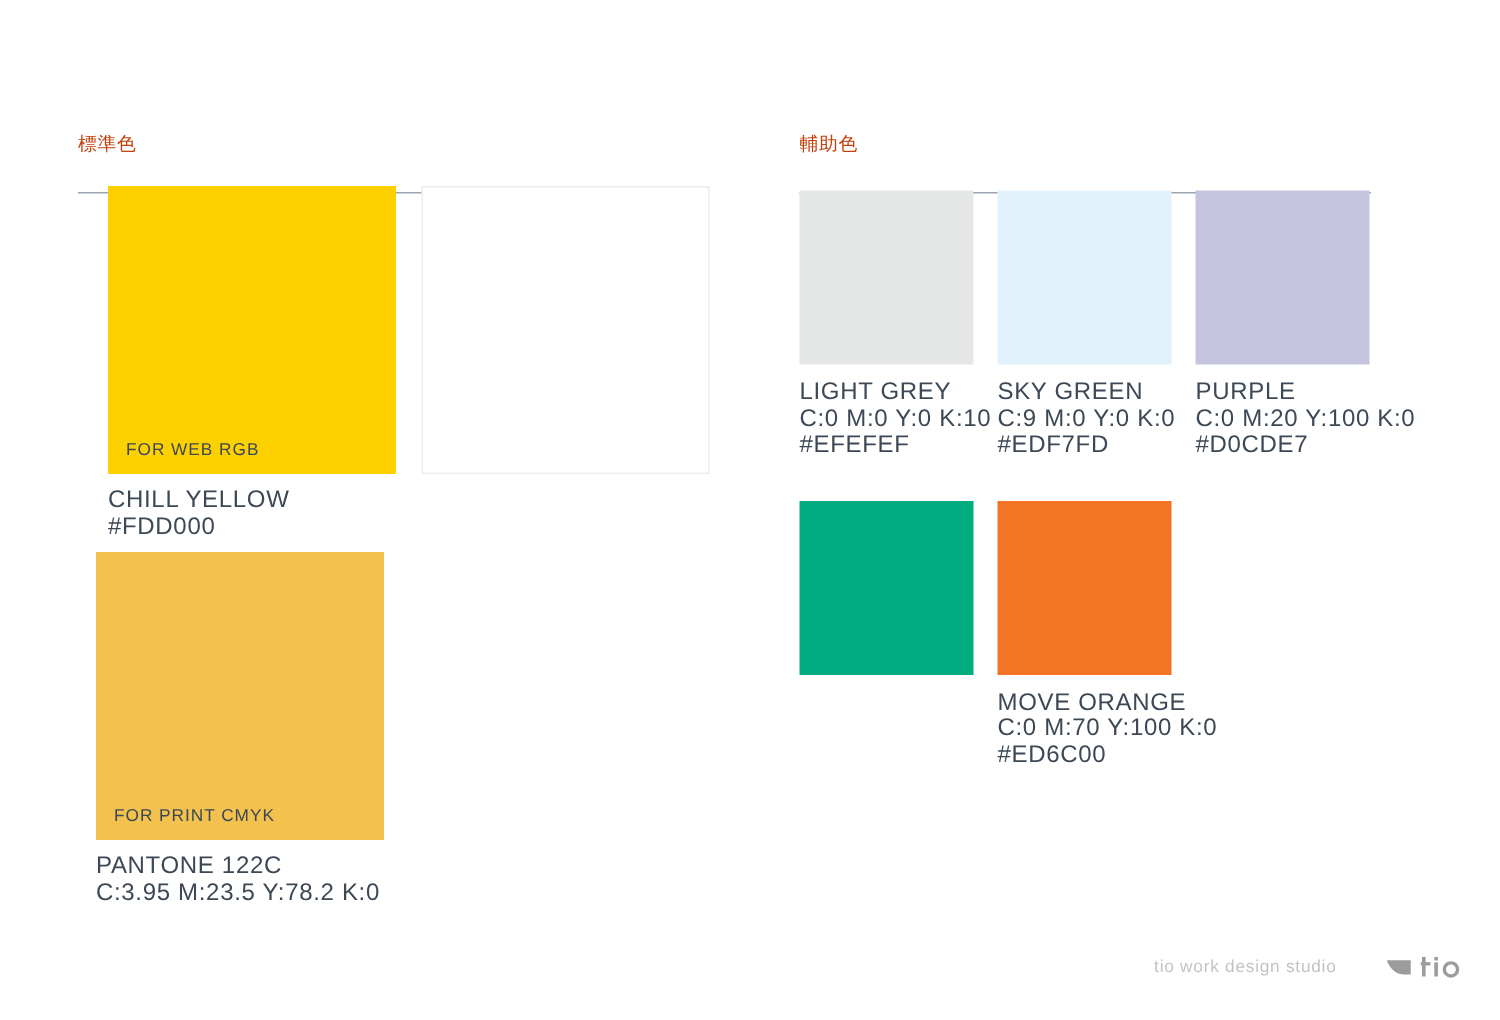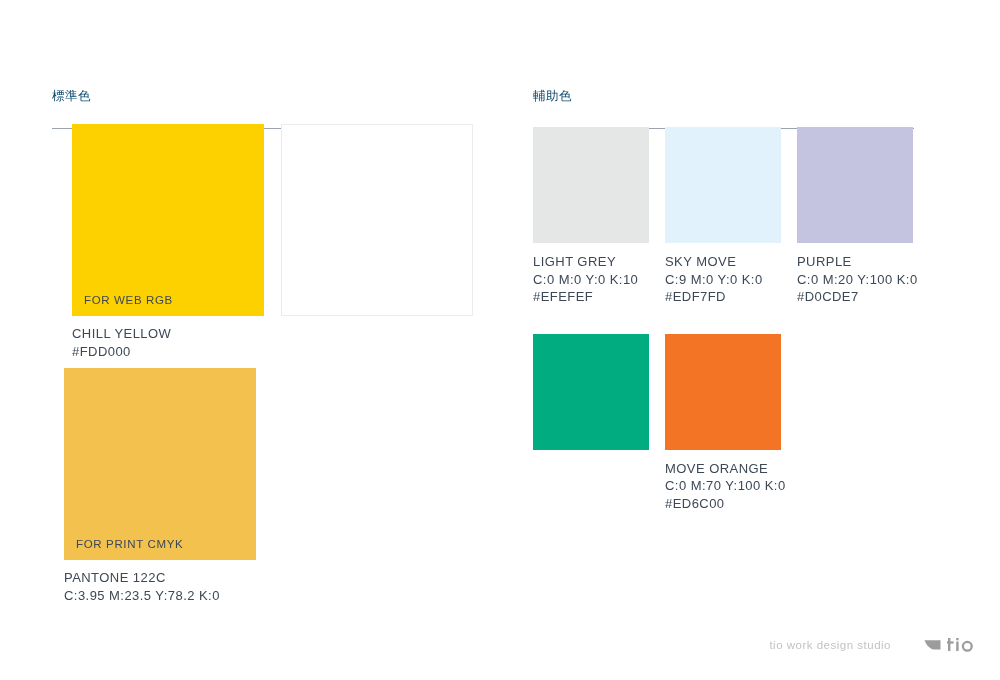--- a/index.html
+++ b/index.html
@@ -28,21 +28,21 @@
   .col {
     position: absolute;
     top: 88px;
   }
   .col-left  { left: 52px;  width: 400px; }
   .col-right { left: 533px; width: 381px; }
 
   .section-heading {
     font-size: 12.5px;
     letter-spacing: 0.5px;
-    color: #0c4a6e;
+    color: #c2410c;
     font-weight: 400;
     line-height: 16px;
     margin: 0 0 24px 0;
     white-space: nowrap;
   }
   .section-rule {
     height: 1px;
     background: #9aa3ae;
     width: 100%;
     margin: 0;
@@ -74,21 +74,21 @@
     left: 12px;
     bottom: 10px;
     font-size: 11.5px;
     letter-spacing: 0.65px;
     color: #3c4856;
     white-space: nowrap;
   }
 
   .caption {
     margin-top: 9px;
-    font-size: 13px;
+    font-size: 16px;
     line-height: 17.5px;
     letter-spacing: 0.45px;
     color: #3c4856;
     white-space: nowrap;
   }
   .caption .name { display: block; }
   .caption .line { display: block; }
 
   .std-second {
     position: absolute;
@@ -187,21 +187,21 @@
         <div class="caption">
           <span class="name">LIGHT GREY</span>
           <span class="line">C:0 M:0 Y:0 K:10</span>
           <span class="line">#EFEFEF</span>
         </div>
       </div>
 
       <div class="aux-cell">
         <div class="swatch-sm" id="sw-sky" style="background: rgb(225, 242, 252);"></div>
         <div class="caption">
-          <span class="name">SKY MOVE</span>
+          <span class="name">SKY GREEN</span>
           <span class="line">C:9 M:0 Y:0 K:0</span>
           <span class="line">#EDF7FD</span>
         </div>
       </div>
 
       <div class="aux-cell">
         <div class="swatch-sm" id="sw-purple" style="background: rgb(196, 196, 224);"></div>
         <div class="caption">
           <span class="name">PURPLE</span>
           <span class="line">C:0 M:20 Y:100 K:0</span>

